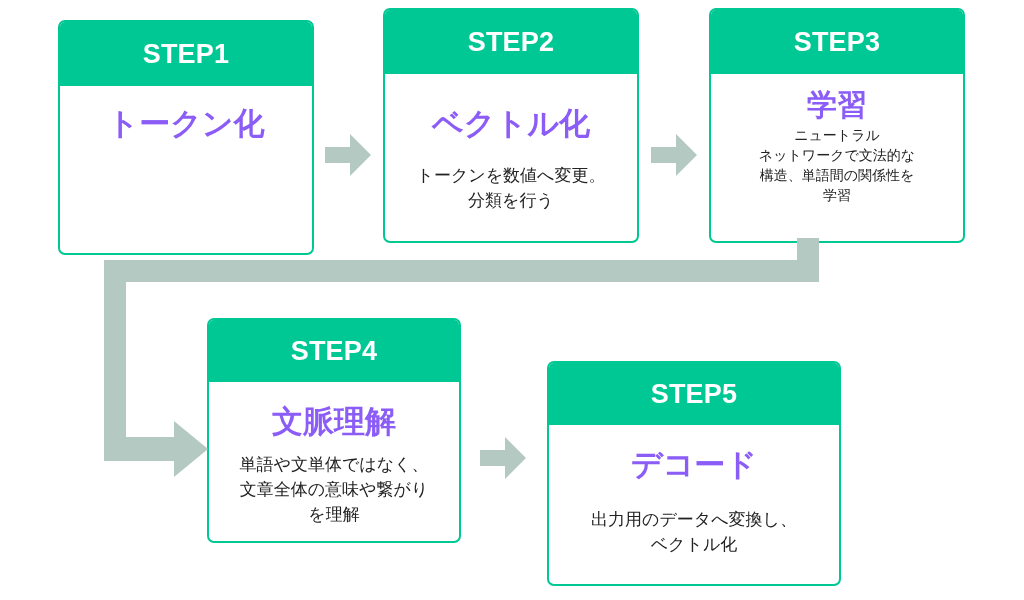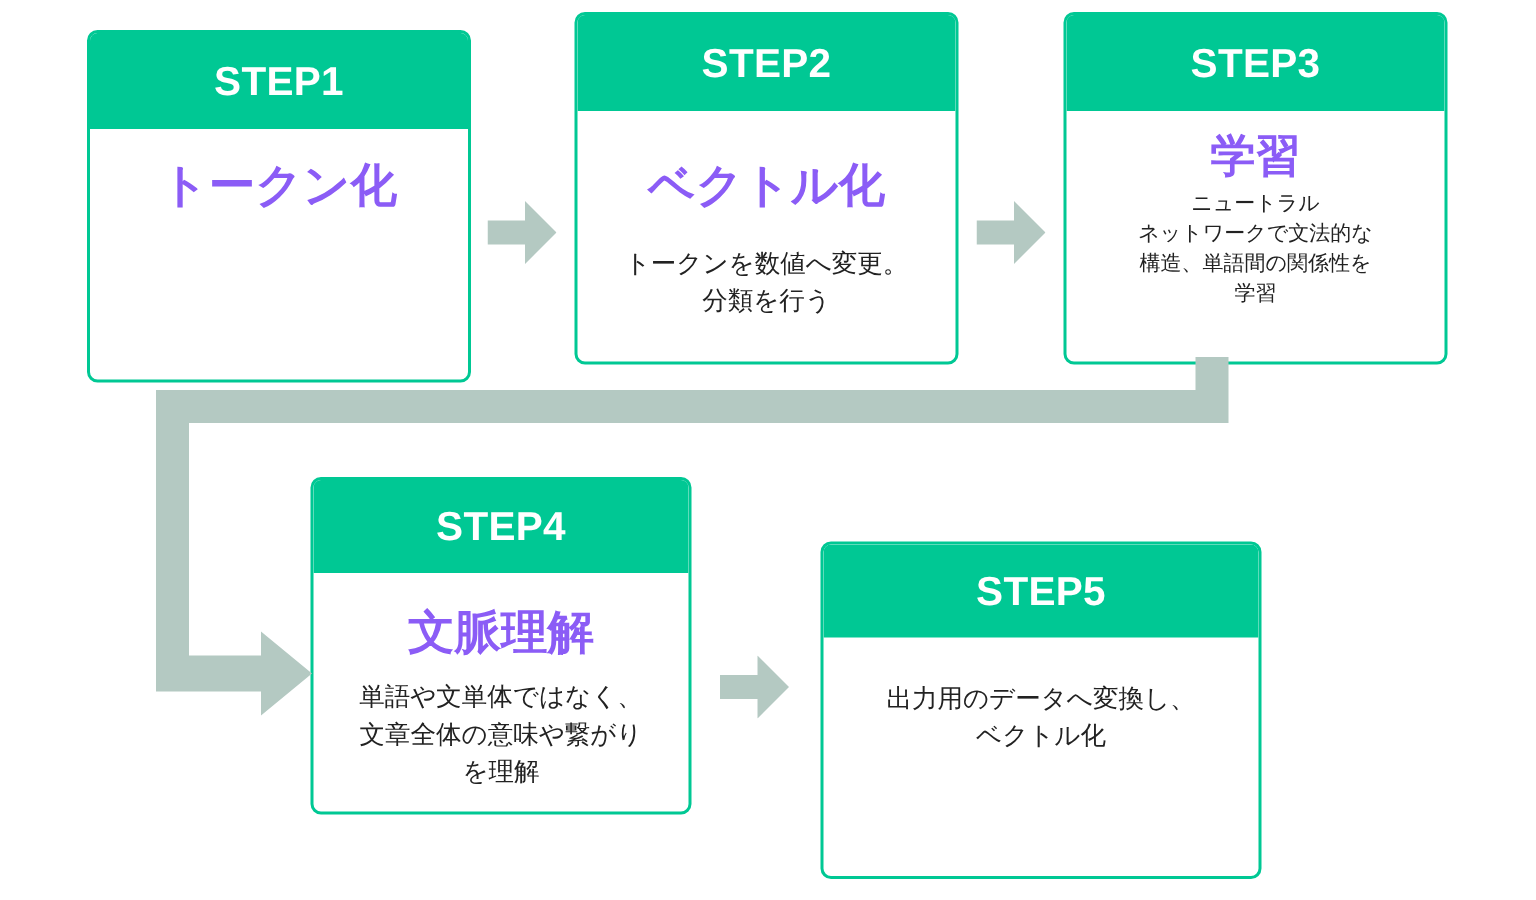--- a/index.html
+++ b/index.html
@@ -156,20 +156,21 @@
       <div class="card-title">文脈理解</div>
       <div class="card-desc">単語や文単体ではなく、
 文章全体の意味や繋がり
 を理解</div>
     </div>
   </div>
 
   <div class="card" id="card-step5">
     <div class="card-header">STEP5</div>
     <div class="card-body">
+      <div class="card-title">デコード</div>
       <div class="card-desc">出力用のデータへ変換し、
 ベクトル化</div>
     </div>
   </div>
 
   <div class="arrow-small" id="arrow-1-2">
     <svg width="46" height="42" viewBox="0 0 46 42">
       <path d="M0 13 H25 V0 L46 21 L25 42 V29 H0 Z" fill="#B4C9C2"></path>
     </svg>
   </div>

